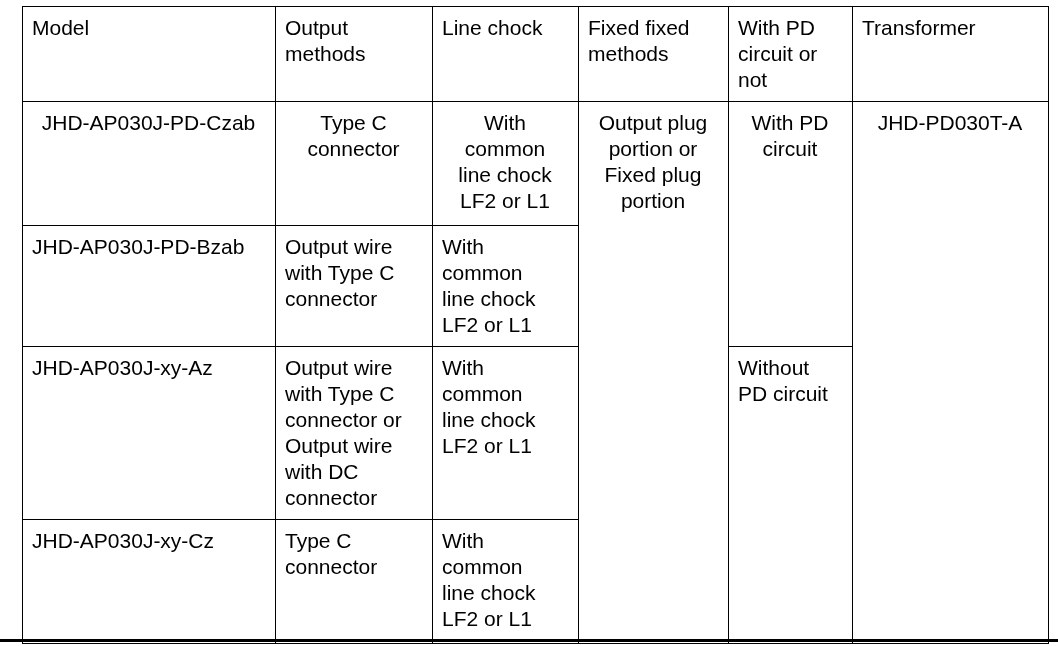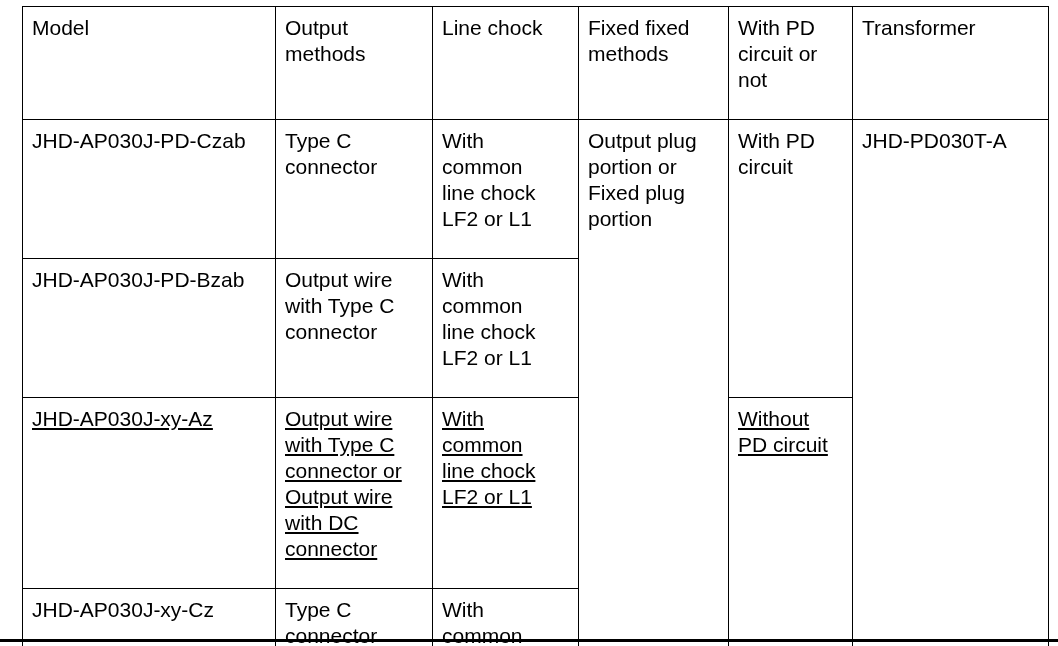--- a/index.html
+++ b/index.html
@@ -28,43 +28,43 @@
     left: 22px;
     top: 6px;
     width: 1026px;
     border-collapse: collapse;
     table-layout: fixed;
     background: #ffffff;
   }
   .spec-table td {
     border: 1px solid #000000;
     vertical-align: top;
-    padding: 8px 10px 26px 9px;
+    padding: 8px 10px 8px 9px;
     font-size: 21px;
     line-height: 26px;
     font-family: "Liberation Sans", sans-serif;
     color: #000000;
     font-weight: normal;
     white-space: pre-line;
     word-break: normal;
     overflow-wrap: break-word;
   }
   
   .col-model        { width: 253px; }
   .col-output       { width: 157px; }
   .col-chock        { width: 146px; }
   .col-plug         { width: 150px; }
   .col-pd           { width: 124px; }
   .col-transformer  { width: 196px; }
 
   
   .row-head  { height: 91px; }
-  .row-1     { height: 124px; }
+  .row-1     { height: 124px; text-align: center; }
   .row-2     { height: 120px; }
-  .row-3     { height: 170px; text-decoration: underline; }
+  .row-3     { height: 170px; }
   .row-4     { height: 124px; margin-left: 20px; }
 
   
   .bottom-rule {
     position: absolute;
     left: 0px;
     top: 639px;
     width: 1058px;
     height: 3px;
     background: #000000;

